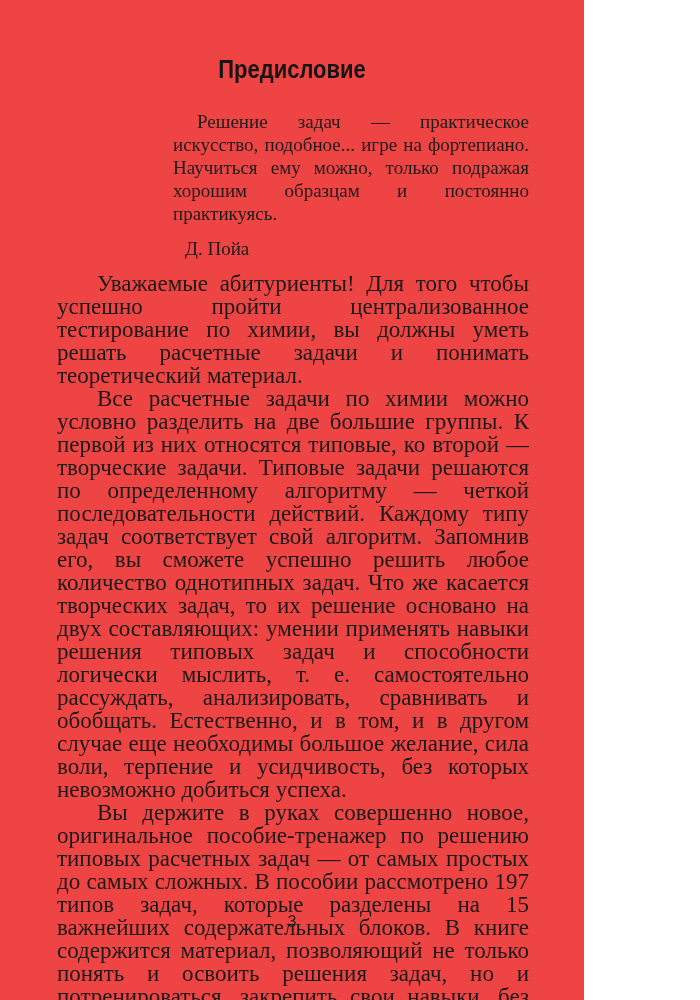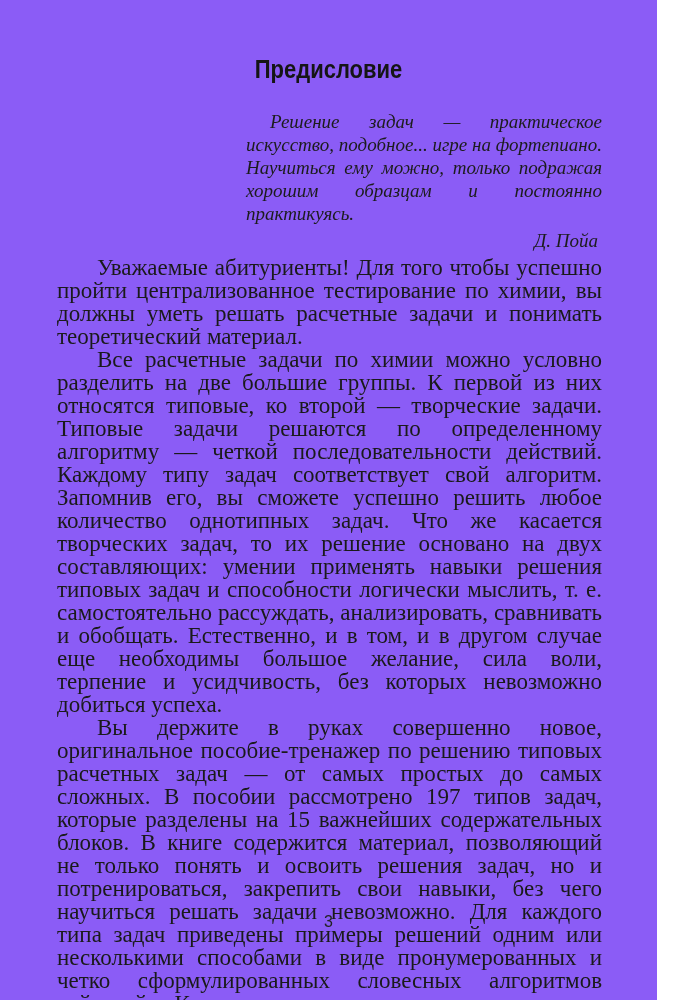--- a/index.html
+++ b/index.html
@@ -2,23 +2,23 @@
 <html><head>
 <meta charset="utf-8">
 <style>
   html, body {
     margin: 0;
     padding: 0;
     background: #ffffff;
   }
   .page {
     position: relative;
-    width: 657px;
+    width: 584px;
     height: 1000px;
-    background: #8b5cf6;
+    background: #ef4444;
     color: #1a1a1a;
     overflow: hidden;
     box-sizing: border-box;
   }
   .title {
     margin: 0;
     padding-top: 54px;
     text-align: center;
     font-family: "Liberation Sans", sans-serif;
     font-weight: 700;
@@ -26,33 +26,32 @@
     line-height: 31px;
     color: #151515;
     transform: scaleX(0.88);
     transform-origin: 50% 50%;
     letter-spacing: 0px;
   }
   .epigraph {
     width: 356px;
     margin: 25px 55px 0 auto;
     font-family: "Liberation Serif", "DejaVu Serif", serif;
-    font-style: italic;
     font-size: 19px;
     line-height: 23px;
     color: #1c1c1c;
   }
   .epigraph-text {
     margin: 0;
     text-align: justify;
     text-indent: 24px;
   }
   .epigraph-author {
-    margin: 4px;
-    text-align: right;
+    margin: 12px;
+    text-align: left;
   }
   .body-text {
     margin: 1px 55px 0 57px;
     font-family: "Liberation Serif", "DejaVu Serif", serif;
     font-size: 23px;
     line-height: 23px;
     text-align: justify;
     color: #1a1a1a;
   }
   .body-text p {

